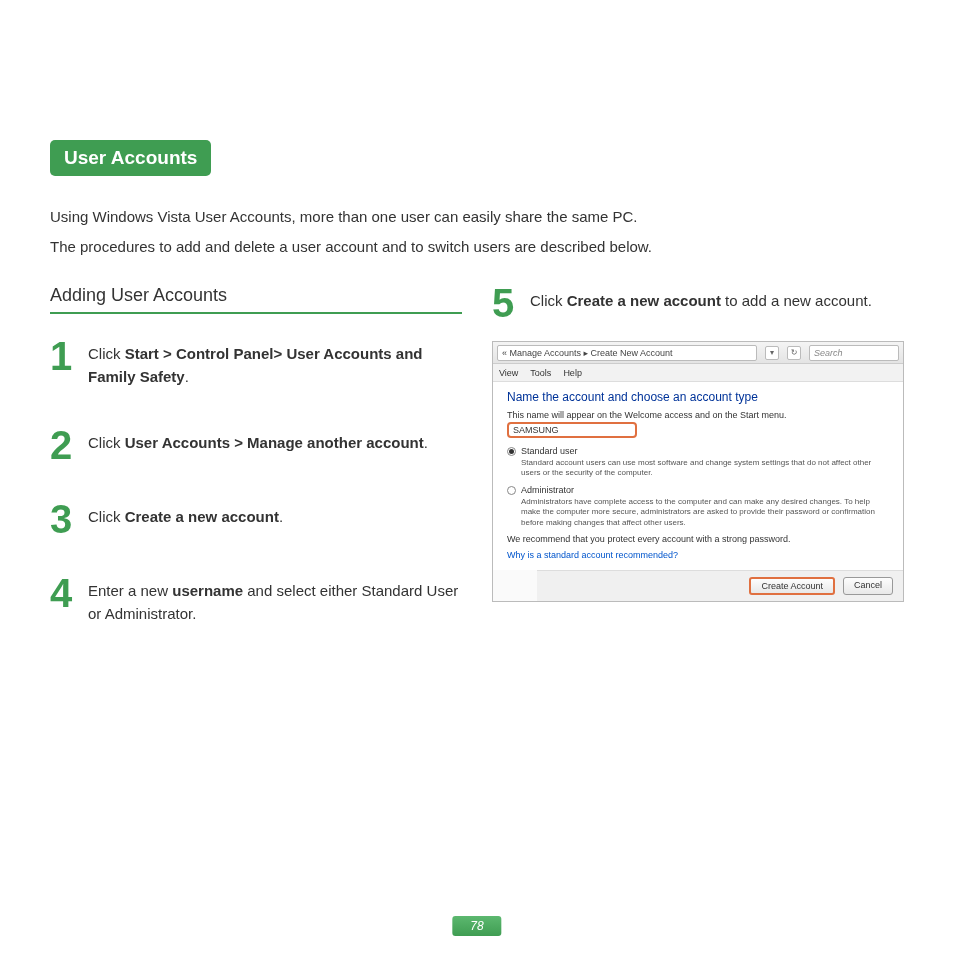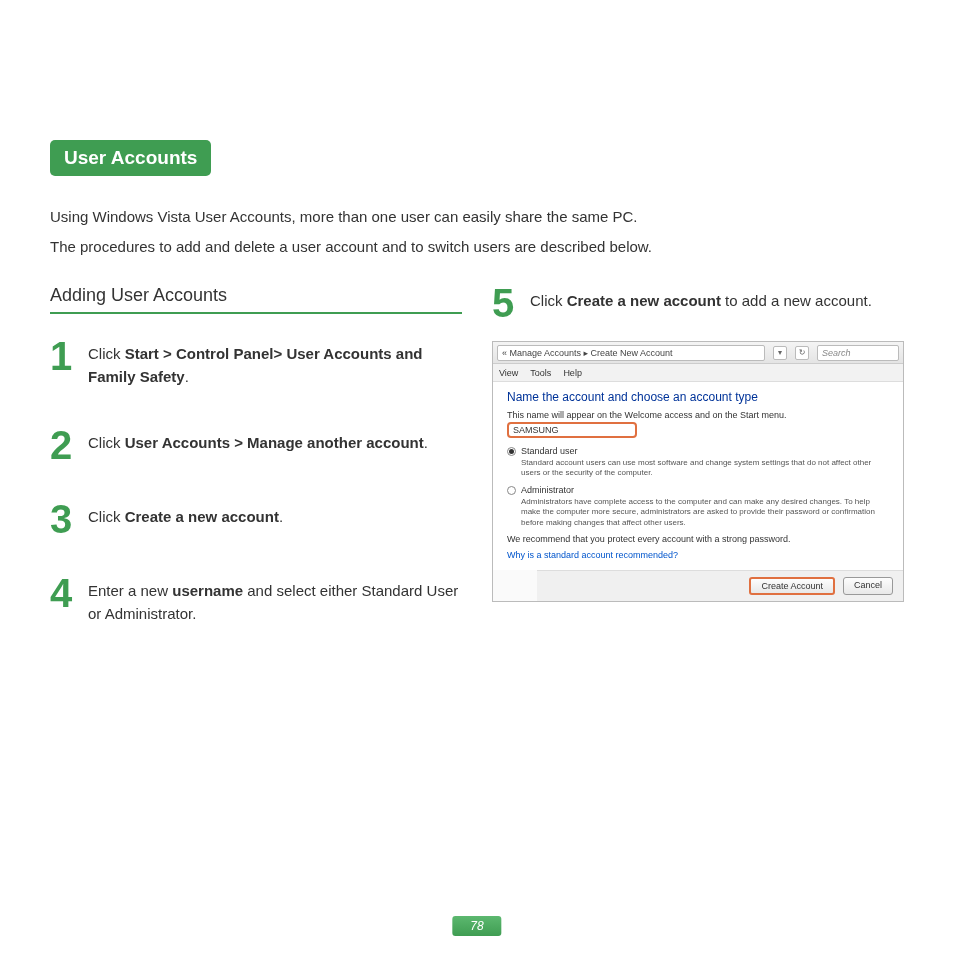--- a/index.html
+++ b/index.html
@@ -69,21 +69,21 @@
     background: #fff;
     border: 1px solid #bbb;
     border-radius: 2px;
     display: flex;
     align-items: center;
     padding: 0 4px;
     font-size: 9px;
     color: #444;
   }
   .dialog .search {
-    width: 82px;
+    width: 90px;
     height: 16px;
     background: #fff;
     border: 1px solid #bbb;
     border-radius: 2px;
     font-size: 9px;
     color: #888;
     font-style: italic;
     padding: 0 4px;
     display: flex;
     align-items: center;

